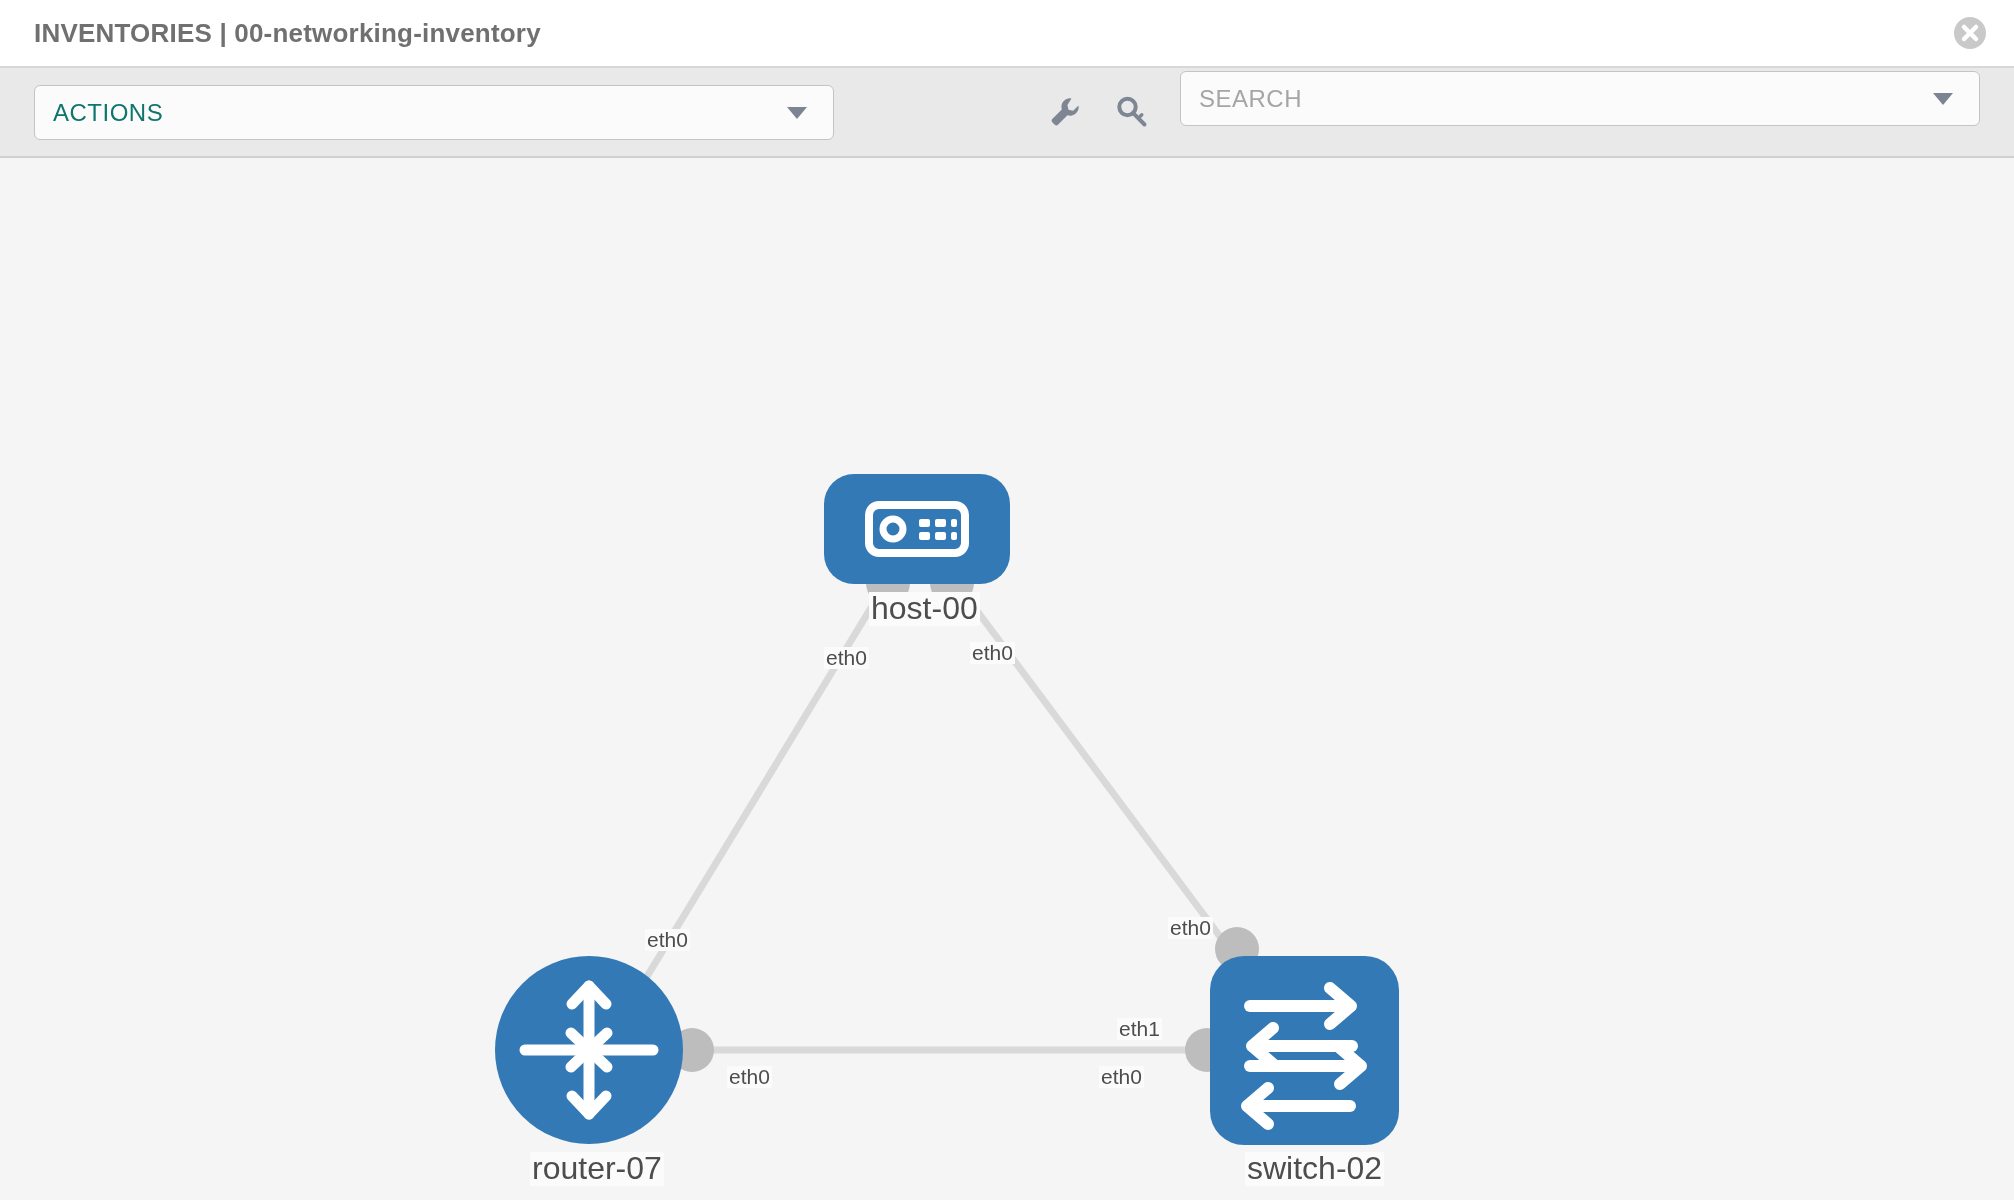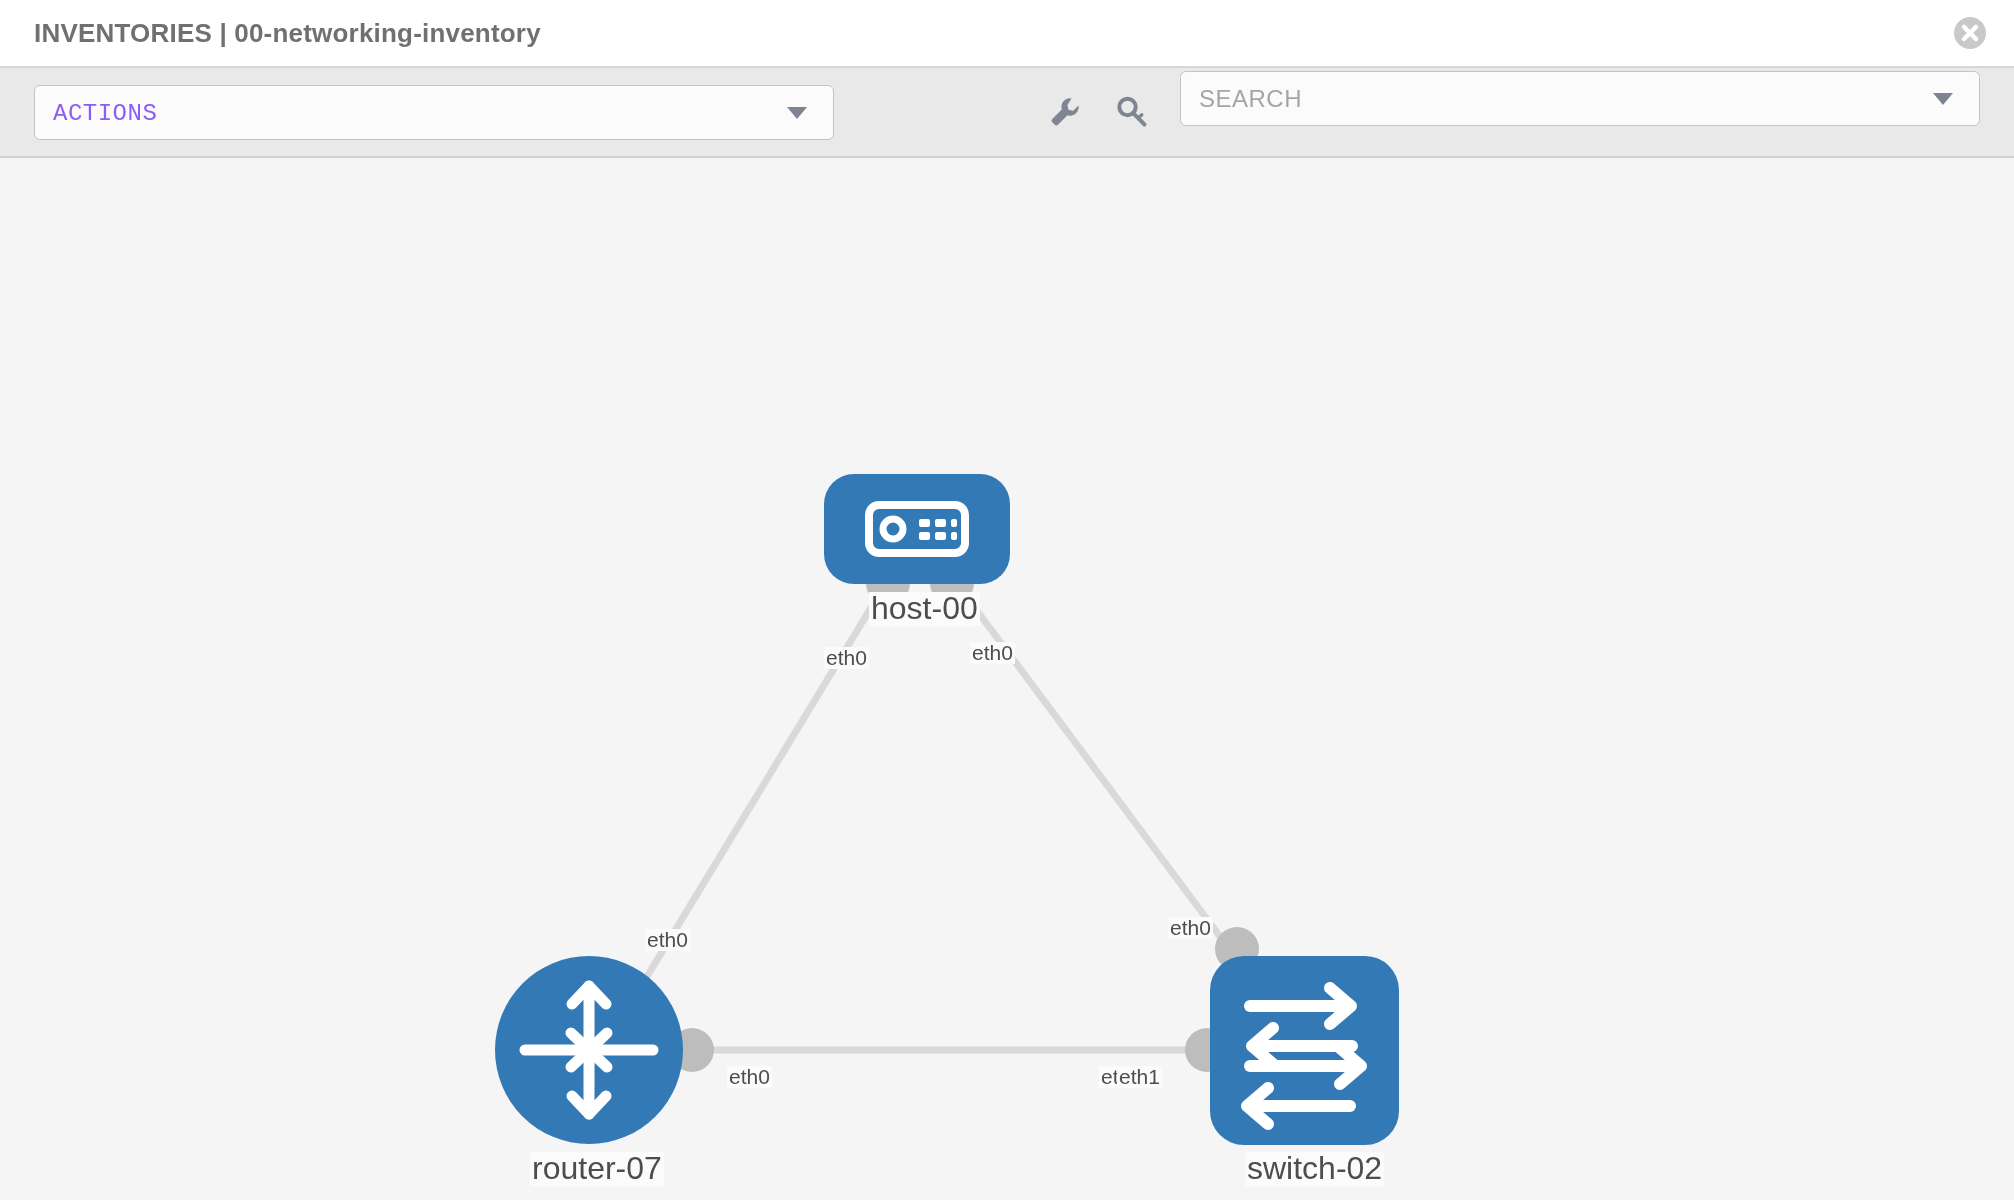--- a/index.html
+++ b/index.html
@@ -52,23 +52,22 @@
     background: #fbfbfb;
     border: 1px solid #c4c4c4;
     border-radius: 6px;
     cursor: pointer;
   }
   .actions-label {
     position: absolute;
     left: 18px; top: 50%;
     transform: translateY(-50%);
     font-size: 24px;
-    color: #8b5cf6;
+    color: #0f766e;
     letter-spacing: 0.5px;
-    font-family: Liberation Mono, monospace;
   }
   .caret {
     position: absolute;
     right: 26px; top: 50%;
     transform: translateY(-50%);
     width: 0; height: 0;
     border-left: 10px solid transparent;
     border-right: 10px solid transparent;
     border-top: 12px solid #7c8391;
   }
@@ -239,18 +238,18 @@
 
   <span class="lbl lbl-if" style="left:824px;  top:453px;">eth0</span>
   <span class="lbl lbl-if" style="left:970px;  top:448px;">eth0</span>
   <span class="lbl lbl-node" style="left:869px;  top:434px;">host-00</span>
 
   <span class="lbl lbl-if" style="left:645px;  top:735px;">eth0</span>
   <span class="lbl lbl-if" style="left:1168px; top:723px;">eth0</span>
 
   <span class="lbl lbl-if" style="left:727px;  top:872px;">eth0</span>
   <span class="lbl lbl-if" style="left:1099px; top:872px;">eth0</span>
-  <span class="lbl lbl-if" style="left:1117px; top:872px;">eth1</span>
+  <span class="lbl lbl-if" style="left:1117px; top:824px;">eth1</span>
 
   <span class="lbl lbl-node" style="left:530px;  top:994px;">router-07</span>
   <span class="lbl lbl-node" style="left:1245px; top:994px;">switch-02</span>
 
 </div>
 
 </body></html>

